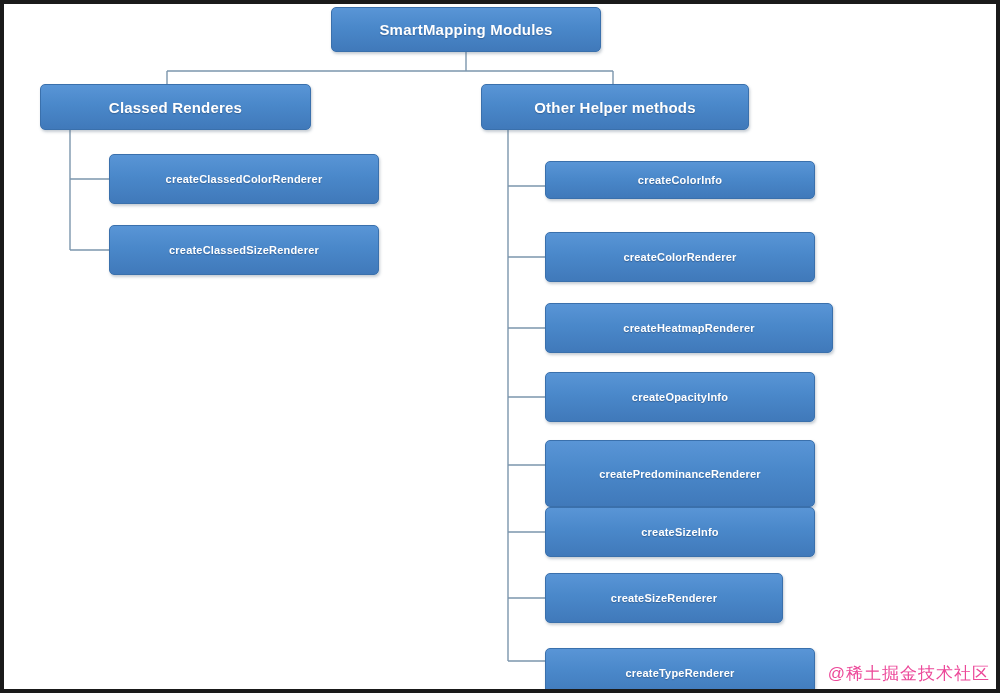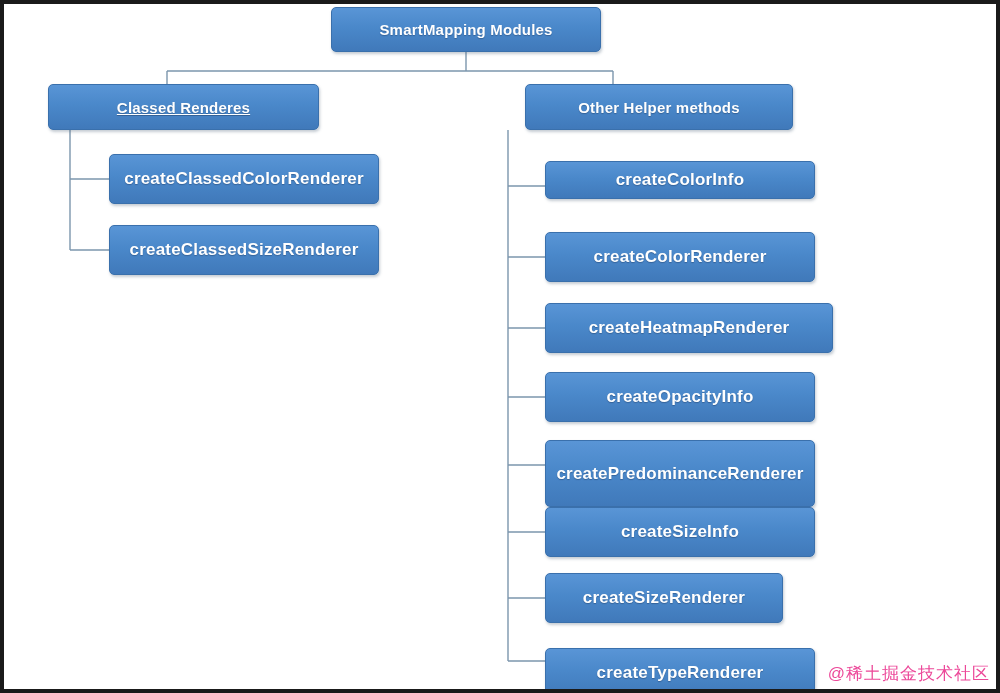--- a/index.html
+++ b/index.html
@@ -35,21 +35,21 @@
     border: 1px solid #3a70ac;
     border-radius: 5px;
     box-shadow: 1px 2px 3px rgba(90,110,130,0.35);
     color: #ffffff;
     font-weight: 700;
     text-align: right;
     text-shadow: 0 1px 1px rgba(30,60,100,0.45);
     letter-spacing: 0.2px;
   }
   .node.level-0, .node.level-1 { font-size: 15px; }
-  .node.level-2 { font-size: 17px; }
+  .node.level-2 { font-size: 11px; }
   .watermark {
     position: absolute;
     right: 10px;
     bottom: 8px;
     z-index: 10;
     color: #ec4899;
     font-size: 17px;
     letter-spacing: 1px;
   }
 </style>
@@ -77,23 +77,23 @@
       <path d="M508,397 L545,397"></path>
       <path d="M508,465 L545,465"></path>
       <path d="M508,532 L545,532"></path>
       <path d="M508,598 L545,598"></path>
       <path d="M508,661 L545,661"></path>
     </g>
   </svg>
 
   <div class="node level-0" style="left:331px; top:7px; width:270px; height:45px;">SmartMapping Modules</div>
 
-  <div class="node level-1" style="left:48px; top:84px; width:271px; height:46px;text-decoration:underline;">Classed Renderes</div>
+  <div class="node level-1" style="left:40px; top:84px; width:271px; height:46px;">Classed Renderes</div>
 
-  <div class="node level-1" style="left:481px; top:84px; width:268px; height:46px;margin-left:44px;">Other Helper methods</div>
+  <div class="node level-1" style="left:481px; top:84px; width:268px; height:46px;">Other Helper methods</div>
 
   <div class="node level-2" style="left:109px; top:154px; width:270px; height:50px;">createClassedColorRenderer</div>
 
   <div class="node level-2" style="left:109px; top:225px; width:270px; height:50px;">createClassedSizeRenderer</div>
 
   <div class="node level-2" style="left:545px; top:161px; width:270px; height:38px;">createColorInfo</div>
 
   <div class="node level-2" style="left:545px; top:232px; width:270px; height:50px;">createColorRenderer</div>
 
   <div class="node level-2" style="left:545px; top:303px; width:288px; height:50px;">createHeatmapRenderer</div>

